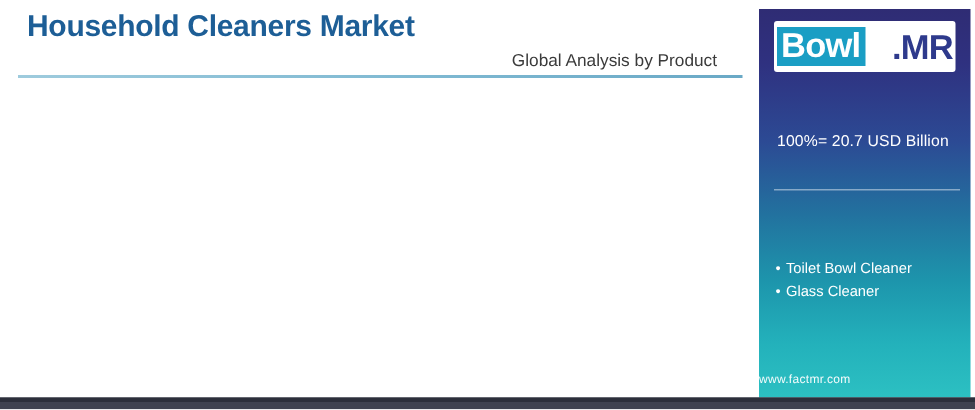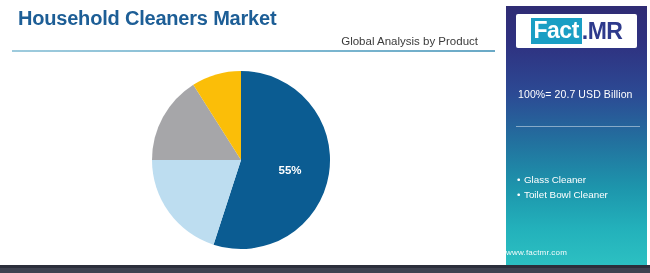--- a/index.html
+++ b/index.html
@@ -126,21 +126,21 @@
     font-size: 23px;
     font-weight: bold;
     letter-spacing: -0.5px;
     padding: 1px 3px 2px 3px;
   }
   .logo-mr {
     color: #2e3a8c;
     font-size: 23px;
     font-weight: bold;
     letter-spacing: -0.5px;
-    padding-left: 0;
+    padding-left: 18px;
   }
 
   .panel-value {
     position: absolute;
     left: 12px;
     top: 82px;
     width: 126px;
     color: #ffffff;
     font-size: 10.5px;
     font-weight: normal;
@@ -216,50 +216,39 @@
 
   <div class="left-pane">
 
     <div class="title-block">
       <div class="chart-title">Household Cleaners Market</div>
       <div class="chart-subtitle">Global Analysis by Product</div>
     </div>
 
     <div class="title-divider"></div>
 
-    <div class="pie-wrap">
-      <svg class="pie-svg" viewBox="0 0 178 196">
-        <g id="pie-slices">
-            <path d="M 89 98 L 89.00 9.00 A 89 89 0 1 1 61.50 182.64 Z" fill="#0B5C92"></path>
-            <path d="M 89 98 L 61.50 182.64 A 89 89 0 0 1 0.00 98.00 Z" fill="#BDDDF0"></path>
-            <path d="M 89 98 L 0.00 98.00 A 89 89 0 0 1 41.31 22.85 Z" fill="#A6A6A9"></path>
-            <path d="M 89 98 L 41.31 22.85 A 89 89 0 0 1 89.00 9.00 Z" fill="#FBBE08"></path>
-          </g>
-        <text class="slice-label" id="pie-main-label" x="138" y="112" text-anchor="middle">55%</text>
-      </svg>
-    </div>
 
   </div>
 
   <div class="right-panel">
 
     <div class="logo-box">
       <div class="logo-text">
-        <span class="logo-fact">Fact</span>
+        <span class="logo-fact">Bowl</span>
         <span class="logo-mr">.MR</span>
       </div>
     </div>
 
     <div class="panel-value">100%= 20.7 USD Billion</div>
 
     <div class="panel-divider"></div>
 
     <ul class="panel-legend" id="legend-list">
+        <li class="legend-item"><span class="legend-bullet">•</span><span>Toilet Bowl Cleaner</span></li>
         <li class="legend-item"><span class="legend-bullet">•</span><span>Glass Cleaner</span></li>
-        <li class="legend-item"><span class="legend-bullet">•</span><span>Toilet Bowl Cleaner</span></li>
       </ul>
 
     <div class="panel-url">www.factmr.com</div>
   </div>
 
   <div class="bottom-bar">
     <div class="bottom-bar-inner"></div>
   </div>
 
 </div>

